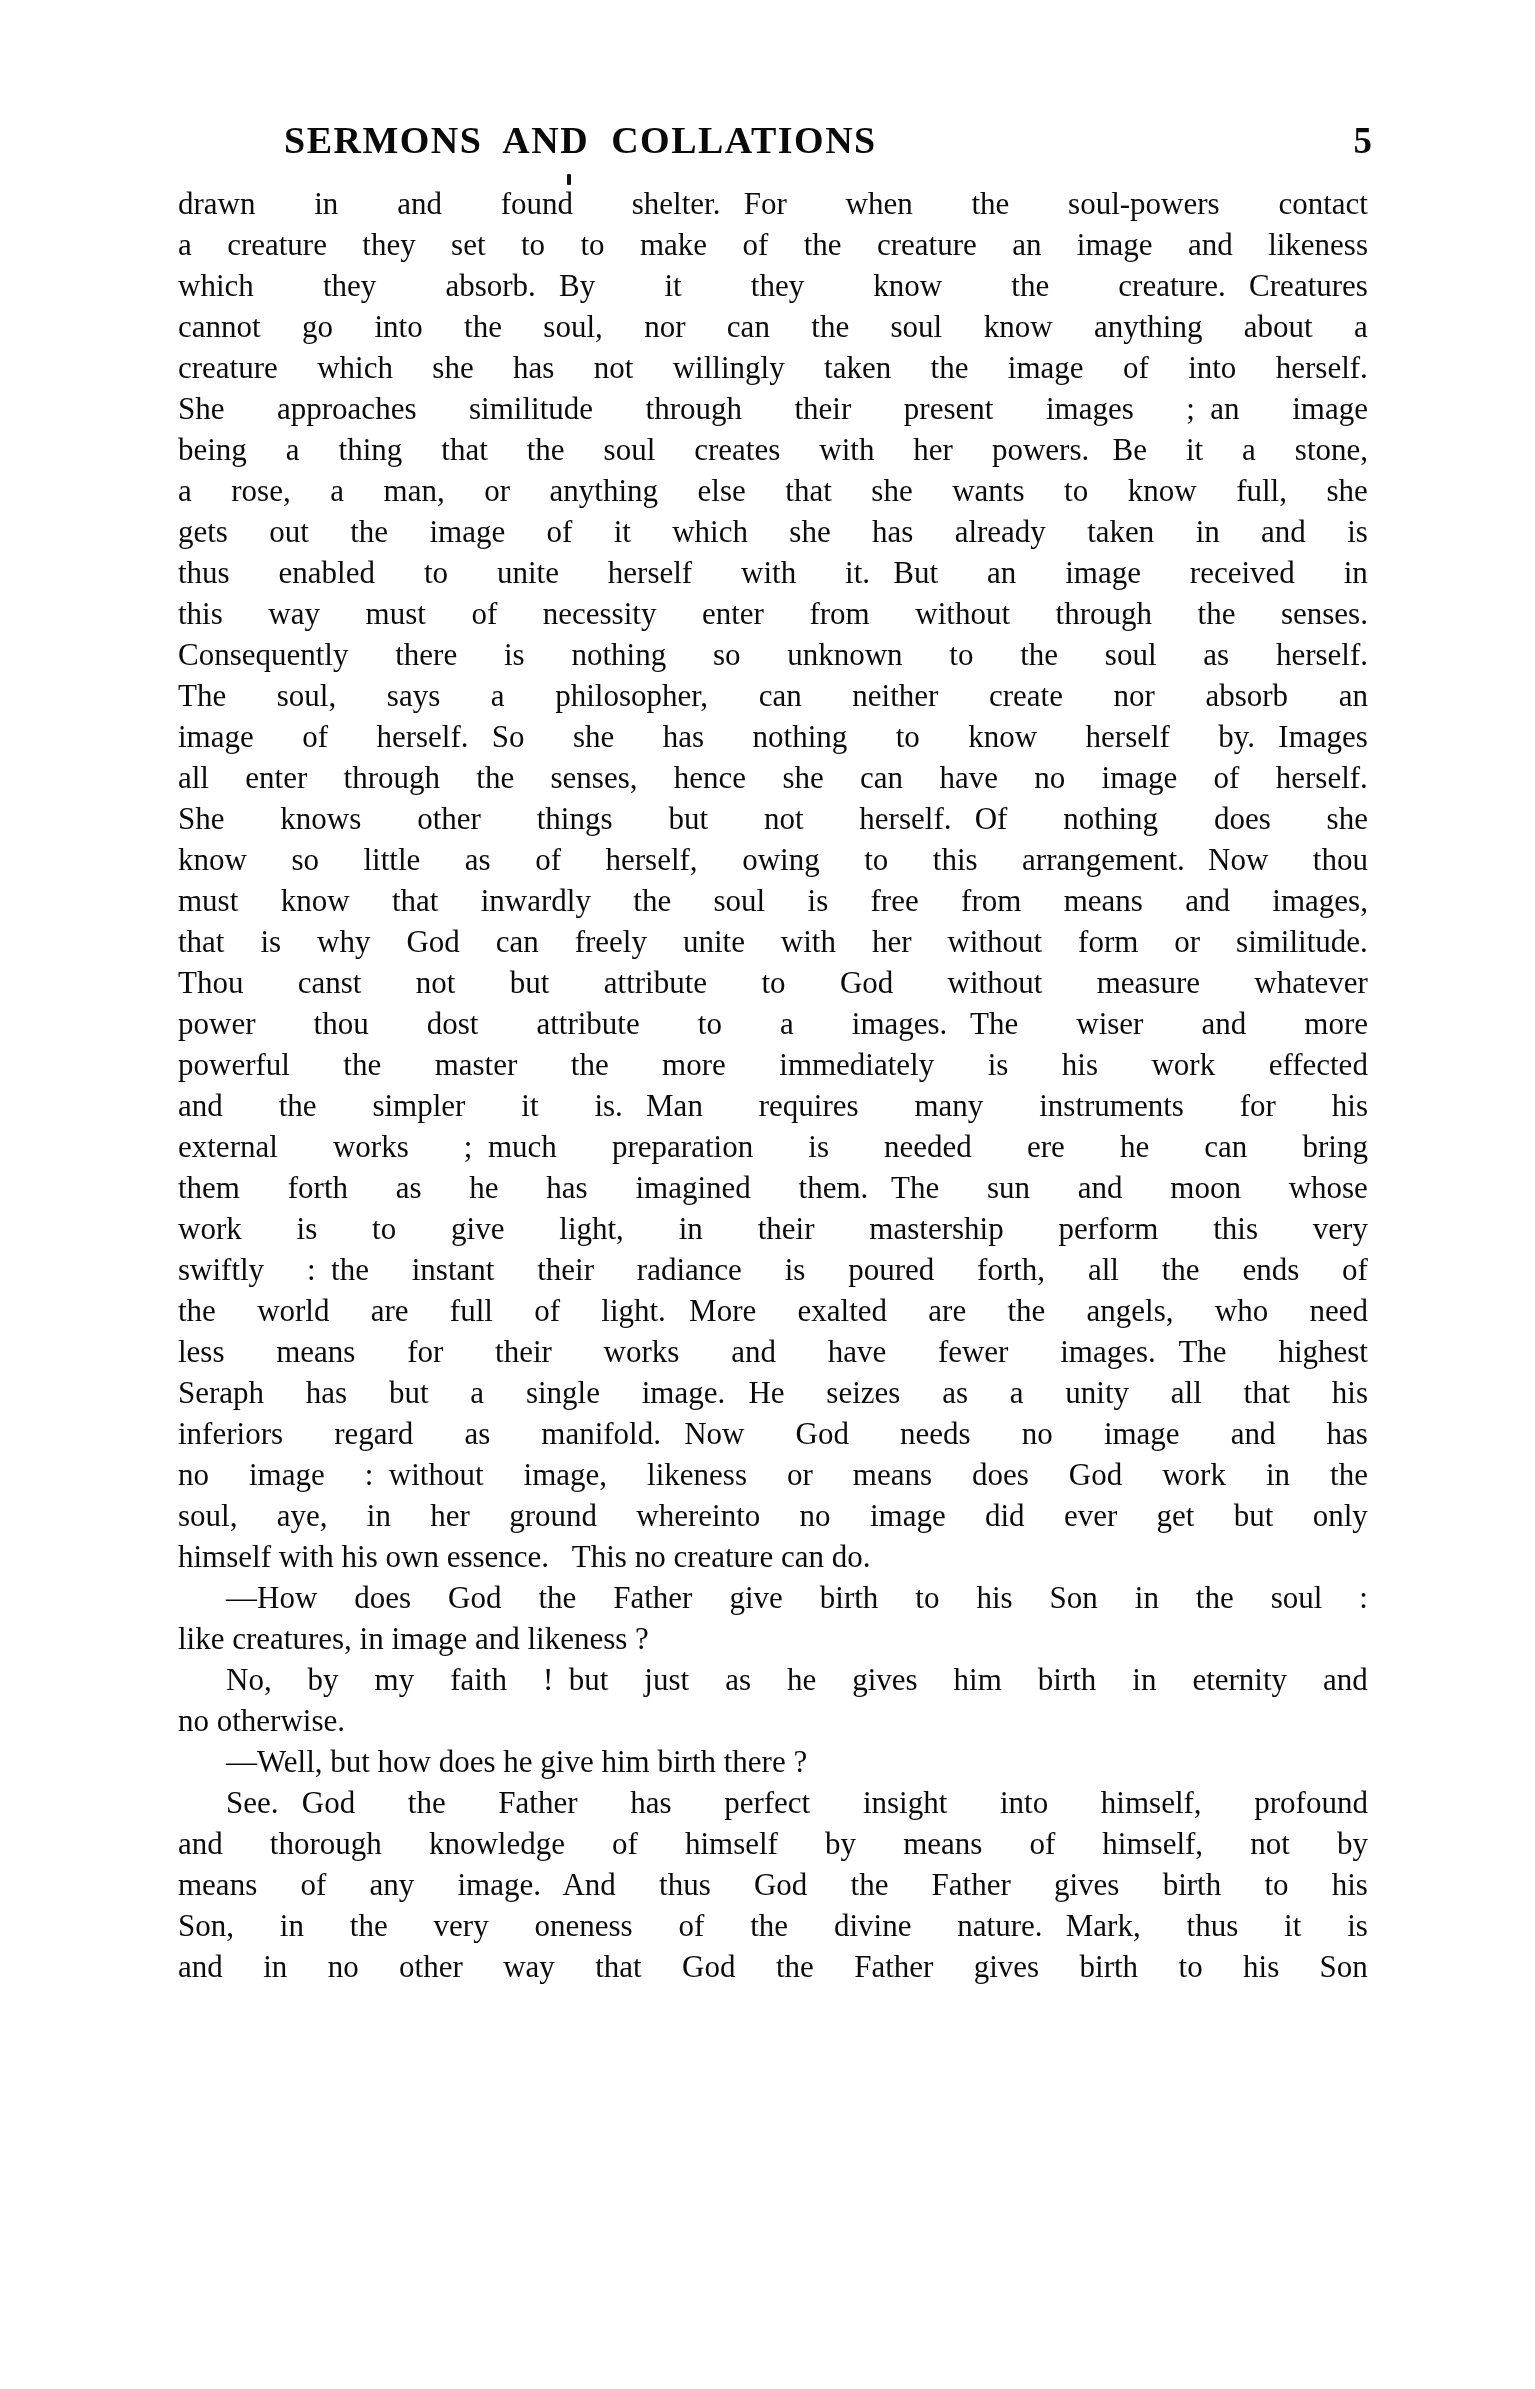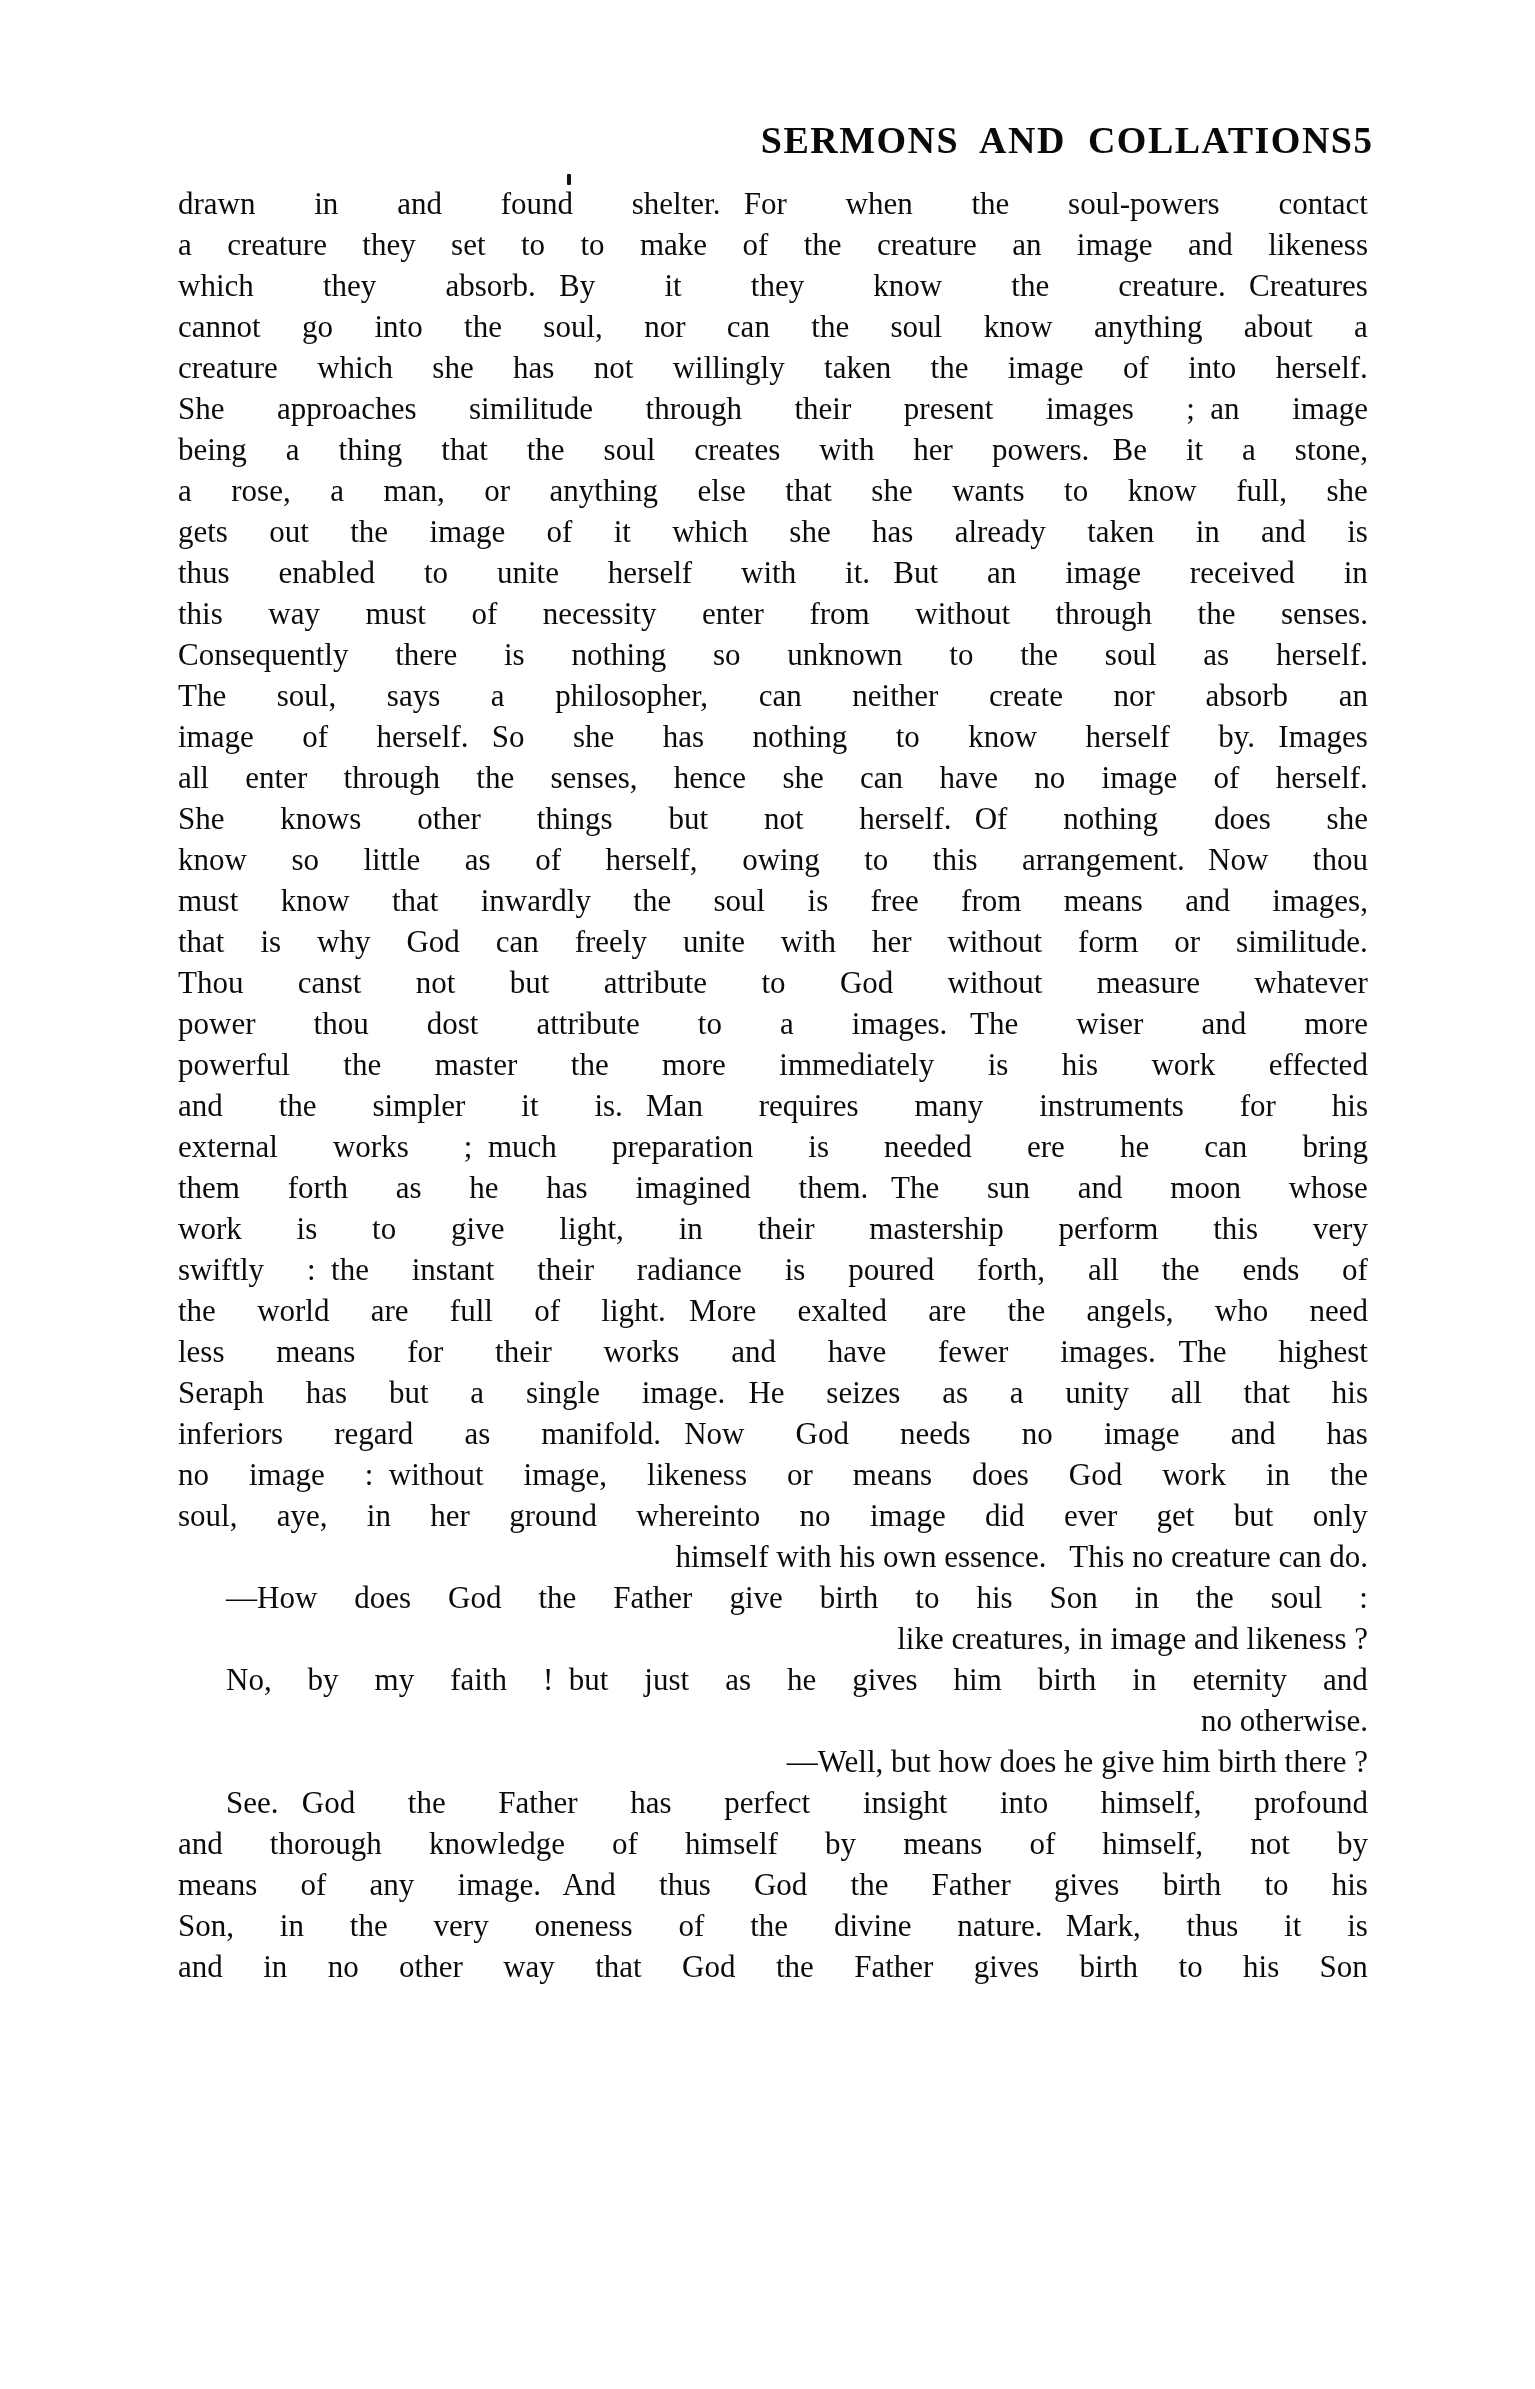--- a/index.html
+++ b/index.html
@@ -20,21 +20,21 @@
 
   
   .running-head {
     position: absolute;
     left: 190px;
     right: 164px;
     top: 118px;
     height: 59px;
     display: flex;
     align-items: baseline;
-    justify-content: flex-end;
+    justify-content: space-between;
   }
 
   .head-title {
     font-family: "Liberation Serif", "DejaVu Serif", serif;
     font-weight: 700;
     font-size: 38px;
     letter-spacing: 1.5px;
     color: #0a0a0a;
     white-space: pre;
     margin-left: 94px;
@@ -50,21 +50,20 @@
   
   .textblock {
     position: absolute;
     left: 178px;
     top: 183px;
     width: 1190px;
   }
 
   .para {
     margin: 0;
-    text-align: right;
   }
 
   .line {
     font-family: "Liberation Serif", "DejaVu Serif", serif;
     font-size: 31px;
     line-height: 41px;
     color: #0b0b0b;
     white-space: pre;
     display: block;
     text-rendering: optimizeLegibility;

